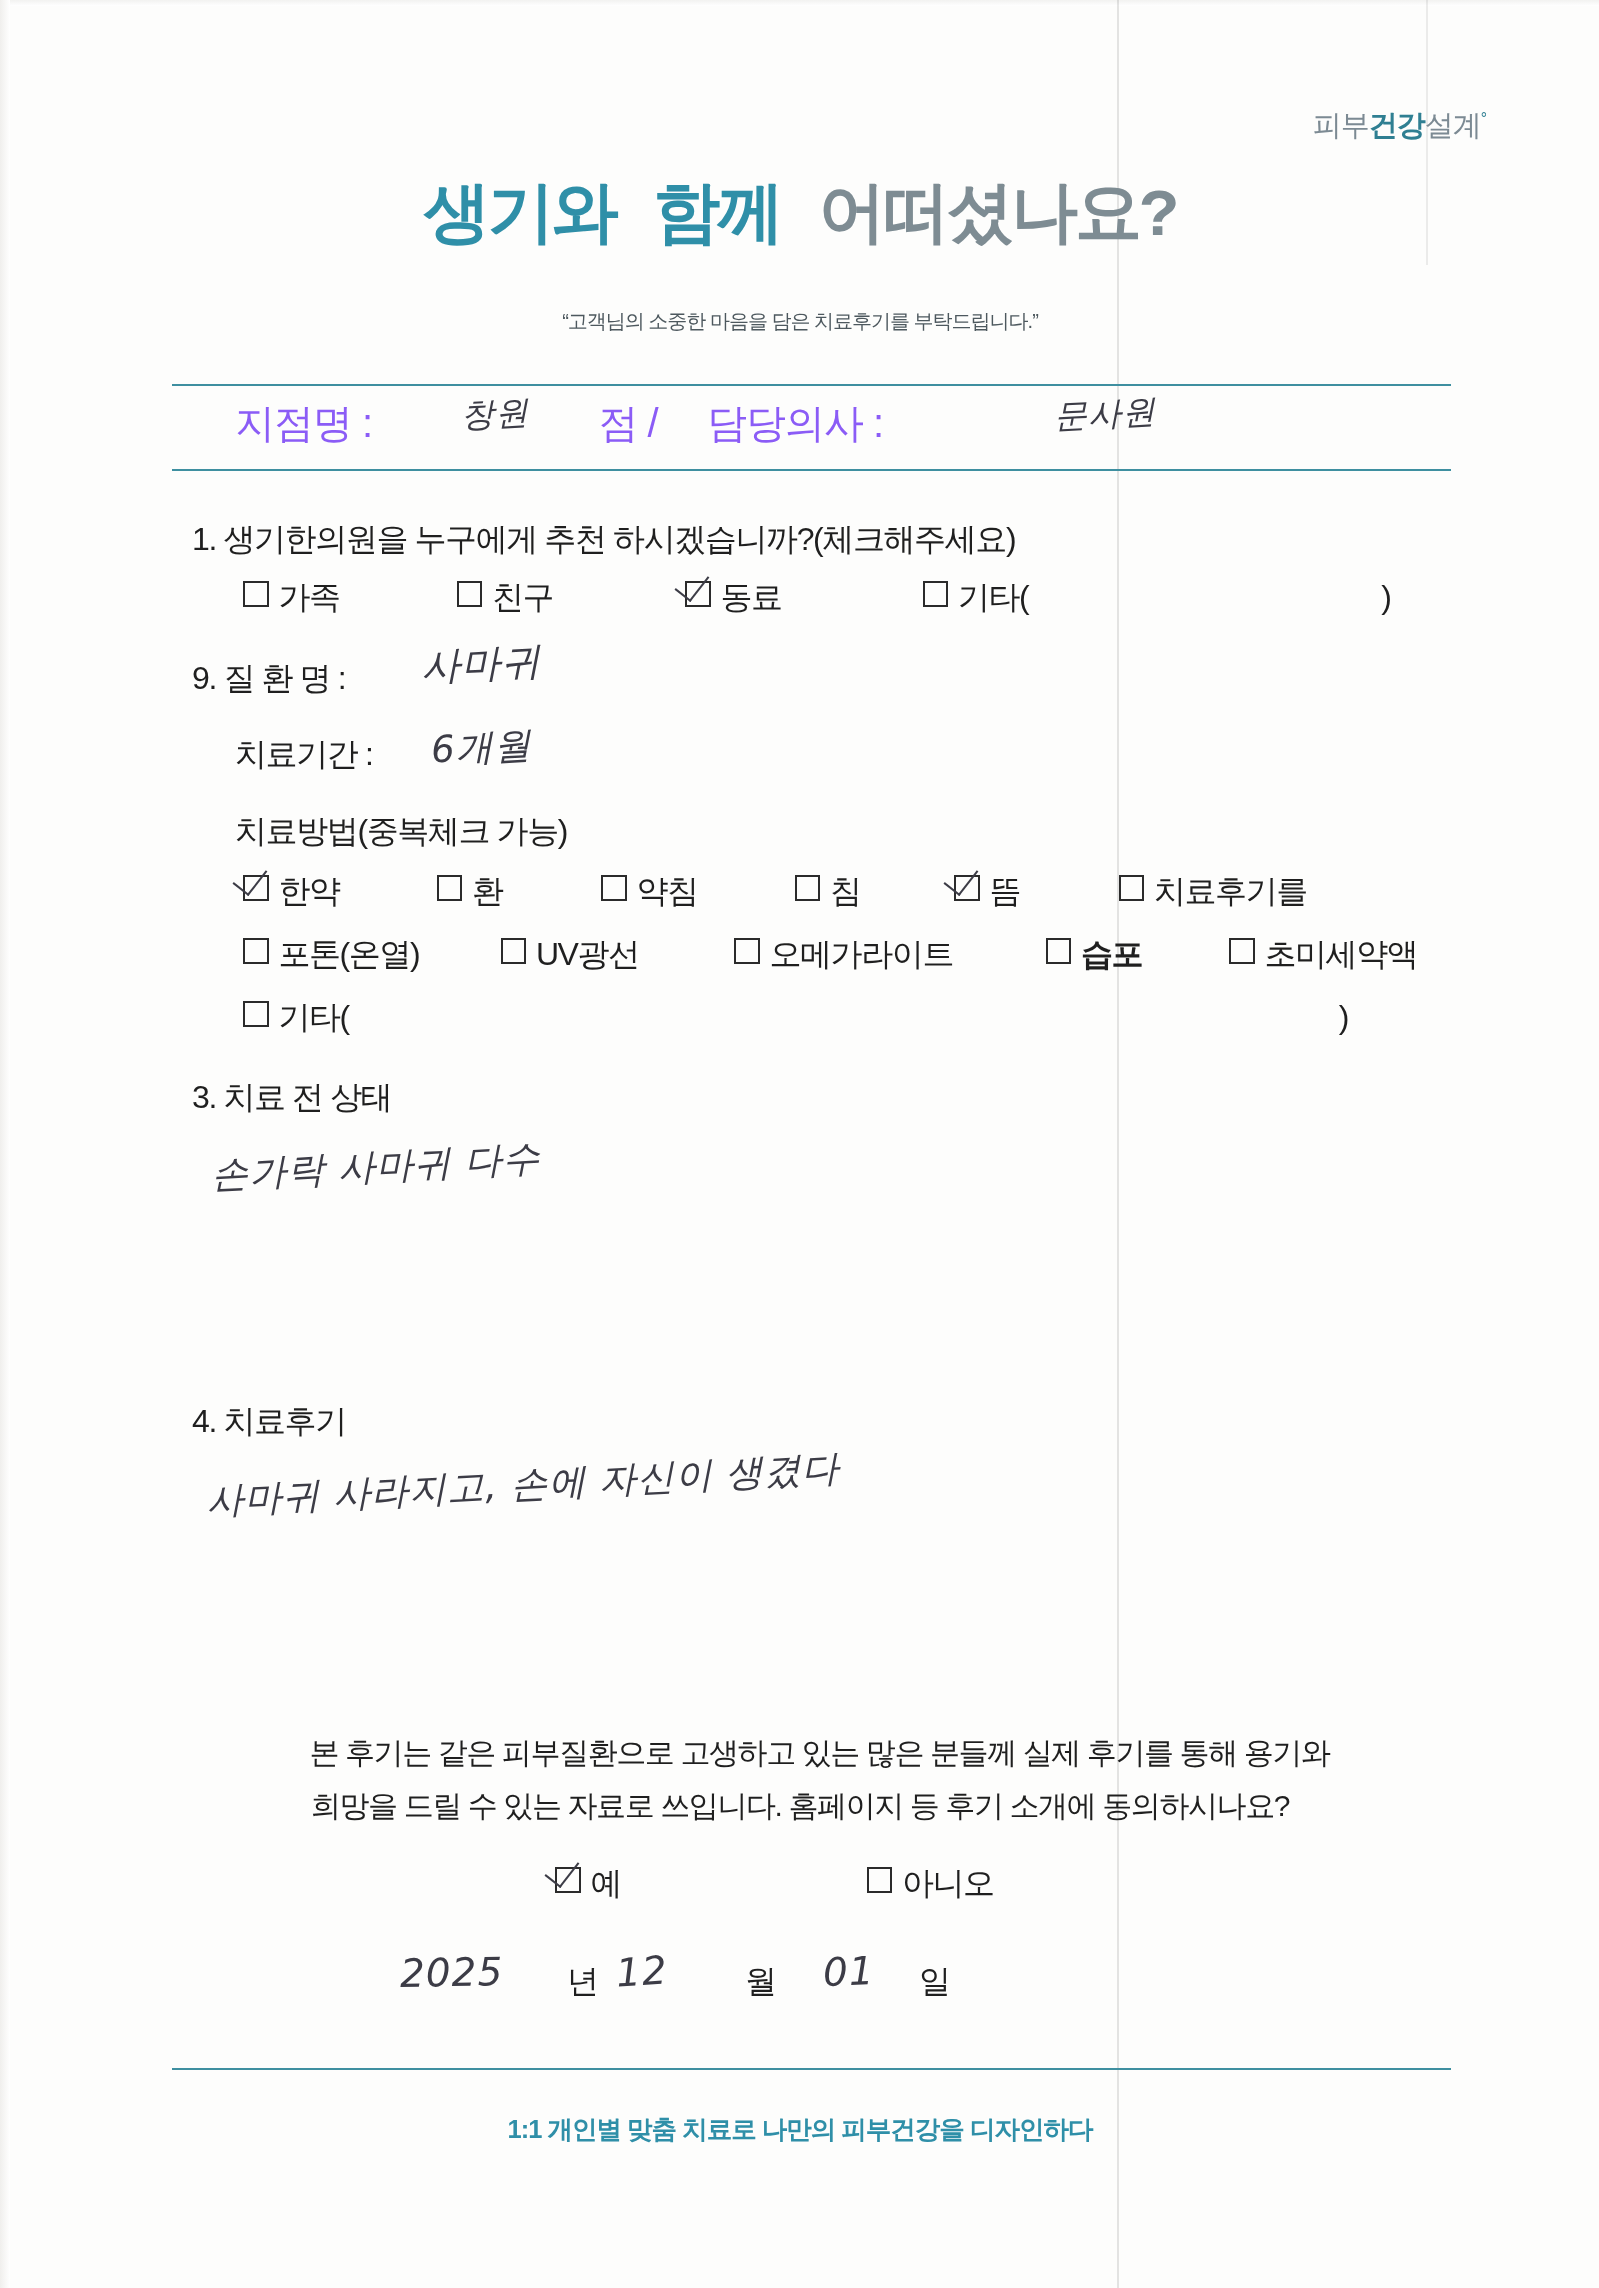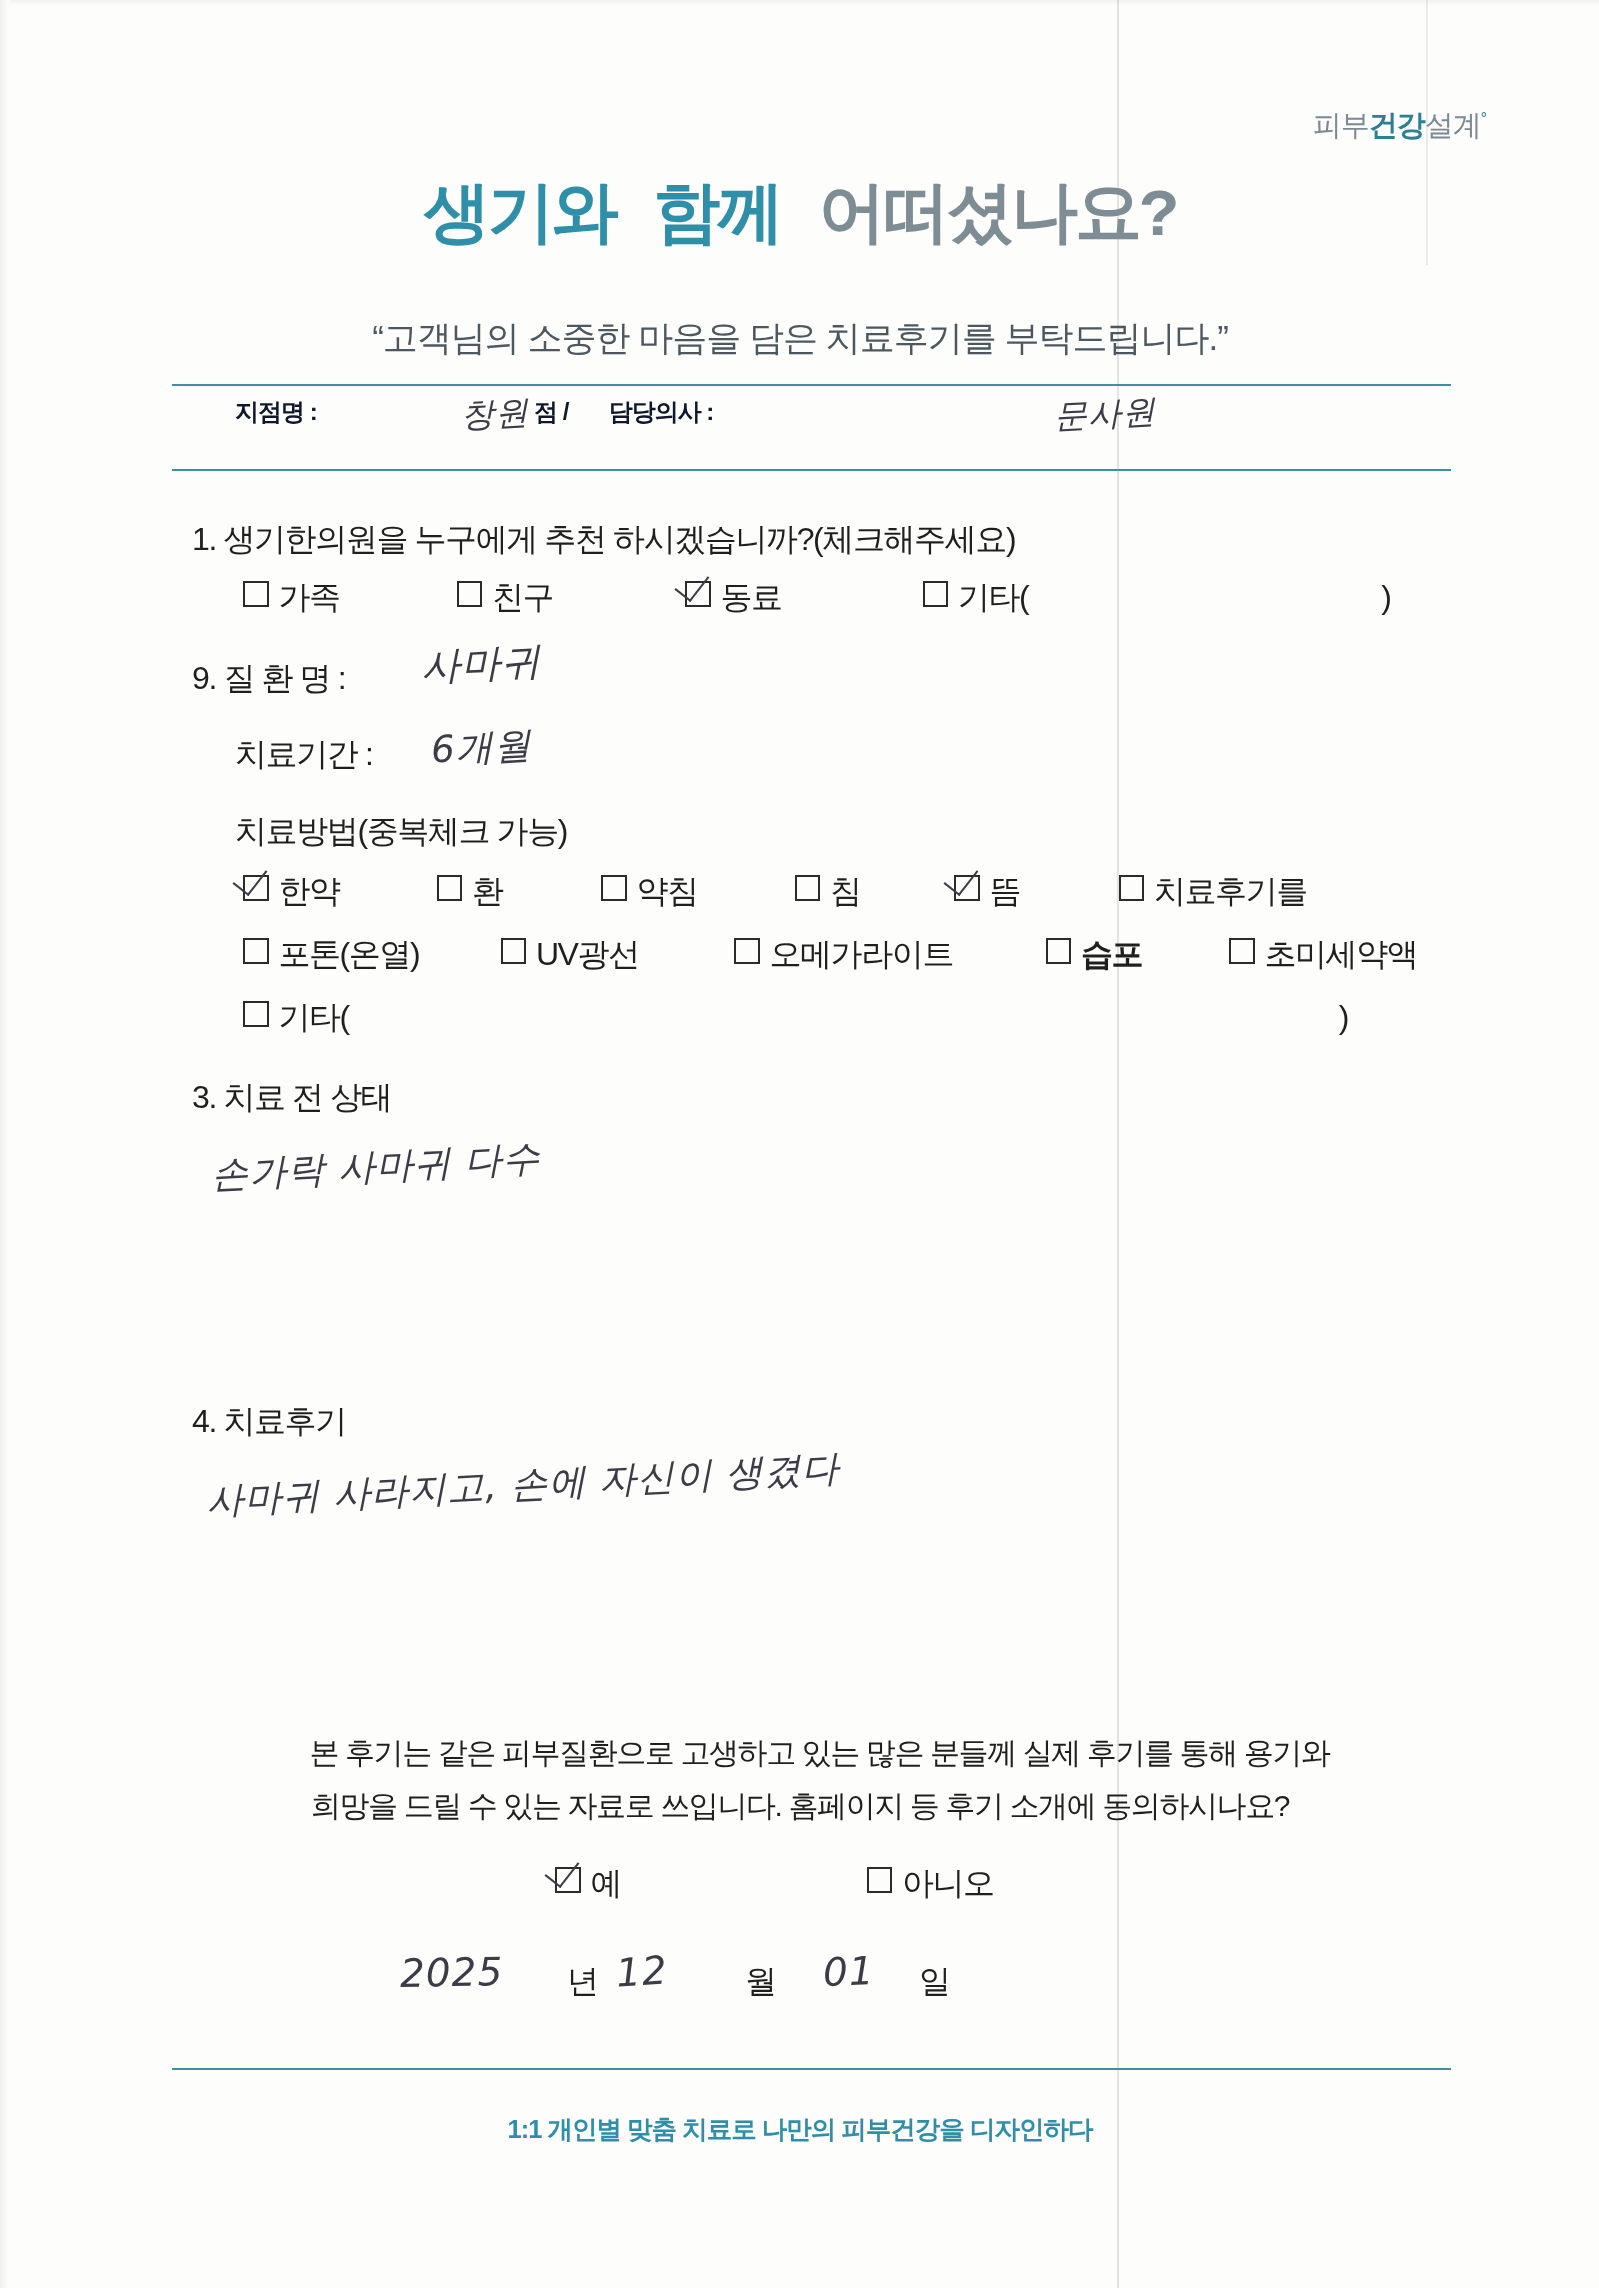--- a/index.html
+++ b/index.html
@@ -63,47 +63,46 @@
     letter-spacing: -2.9px;
     white-space: nowrap;
     font-family: Liberation Mono, monospace;
   }
   .title .c1 { color: #2f8fa8; }
   .title .c2 { color: #7e8c93; }
 
   .subtitle {
     position: absolute;
     left: 0; right: 0;
-    top: 315px;
+    top: 308px;
     text-align: center;
-    font-size: 35px;
+    font-size: 20px;
     color: #4d585e;
     letter-spacing: -1px;
   }
 
   .rule {
     position: absolute;
     left: 172px;
     width: 1279px;
     height: 2px;
     background: #3e8fa0;
   }
   .rule.r1 { top: 384px; }
   .rule.r2 { top: 469px; }
   .rule.r3 { top: 2068px; height: 2px; background: #3e8fa0; }
 
   .branch-row {
     position: absolute;
     left: 235px;
     top: 396px;
-    font-size: 24px;
+    font-size: 40px;
     letter-spacing: -1px;
-    color: #0f172a;
-    white-space: nowrap;
-    font-weight: bold;
+    color: #8b5cf6;
+    white-space: nowrap;
   }
   .branch-row .gap-a { display: inline-block; width: 206px; }
   .branch-row .gap-b { display: inline-block; width: 29px; }
   .hand-ink {
     position: absolute;
     font-family: "DejaVu Sans", sans-serif;
     color: #3c3c46;
     font-style: italic;
     letter-spacing: 1px;
     transform: rotate(-3deg);

